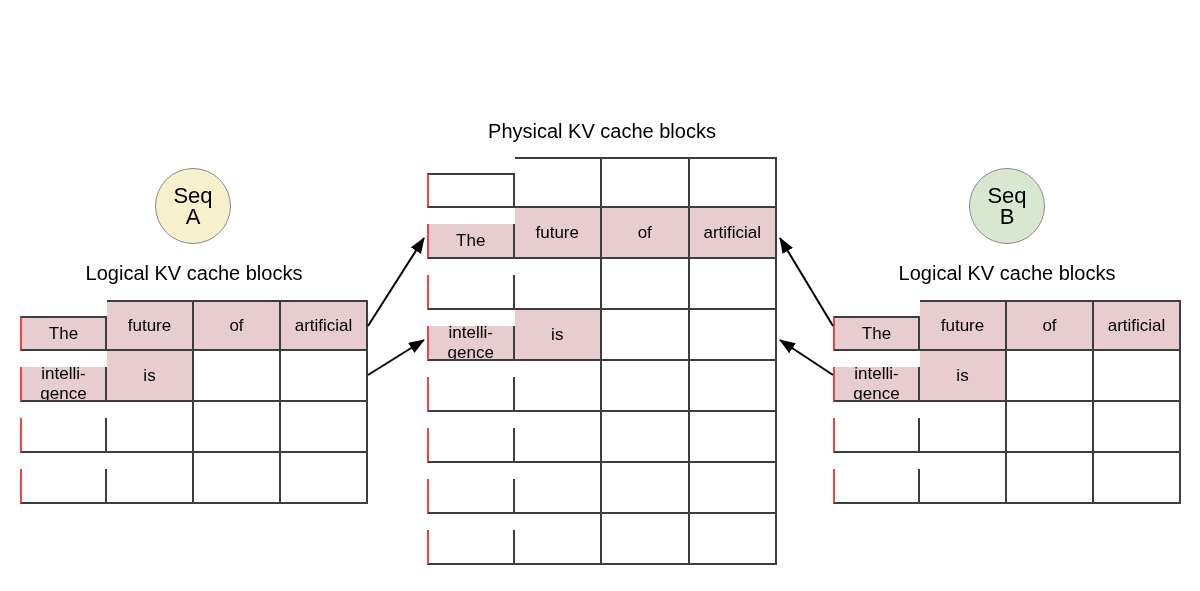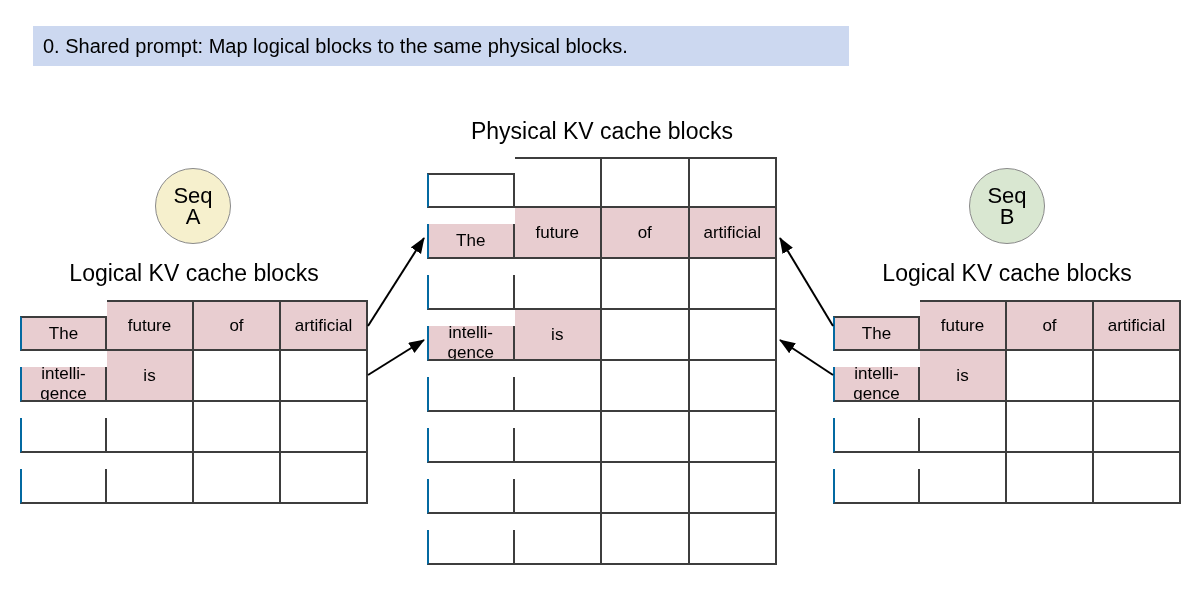--- a/index.html
+++ b/index.html
@@ -34,21 +34,21 @@
   }
   #title-banner .banner-text {
     font-size: 20px;
     line-height: 24px;
     color: #000;
     white-space: nowrap;
   }
 
   
   .caption {
-    font-size: 23px;
+    font-size: 20px;
     line-height: 22px;
     text-align: center;
     white-space: nowrap;
     color: #000;
   }
   #physical-caption { left: 427px; top: 120px; width: 350px; }
   #logical-caption-a { left: 20px;  top: 262px; width: 348px; }
   #logical-caption-b { left: 833px; top: 262px; width: 348px; }
 
   
@@ -81,21 +81,21 @@
     align-items: center;
     justify-content: center;
     text-align: center;
     font-size: 17px;
     line-height: 20px;
     box-sizing: border-box;
     overflow: hidden;
     padding: 0 2px;
   }
   .grid .cell.filled { background: #e8cdd0; }
-  .grid .cell.col0 { border-left: 2px solid #0369a1; margin-top: 16px; }
+  .grid .cell.col0 { border-left: 2px solid #ef4444; margin-top: 16px; }
   .grid .cell.row0 { border-top: 2px solid #3d3d3d; }
   .cell .wrap { white-space: pre-line; }
 
   
   .logical-grid {
     grid-template-columns: repeat(4, 87px);
     grid-template-rows: repeat(4, 51px);
   }
   #logical-grid-a { left: 20px;  top: 300px; }
   #logical-grid-b { left: 833px; top: 300px; }
@@ -113,23 +113,20 @@
     left: 0; top: 0;
     width: 1200px; height: 591px;
     pointer-events: none;
   }
 </style>
 </head>
 <body>
 
 <div id="canvas">
 
-  <div id="title-banner" class="abs">
-    <span class="banner-text">0. Shared prompt: Map logical blocks to the same physical blocks.</span>
-  </div>
 
   <div id="seq-a" class="abs seq-badge">
     <span>Seq</span>
     <span>A</span>
   </div>
 
   <div id="seq-b" class="abs seq-badge">
     <span>Seq</span>
     <span>B</span>
   </div>

